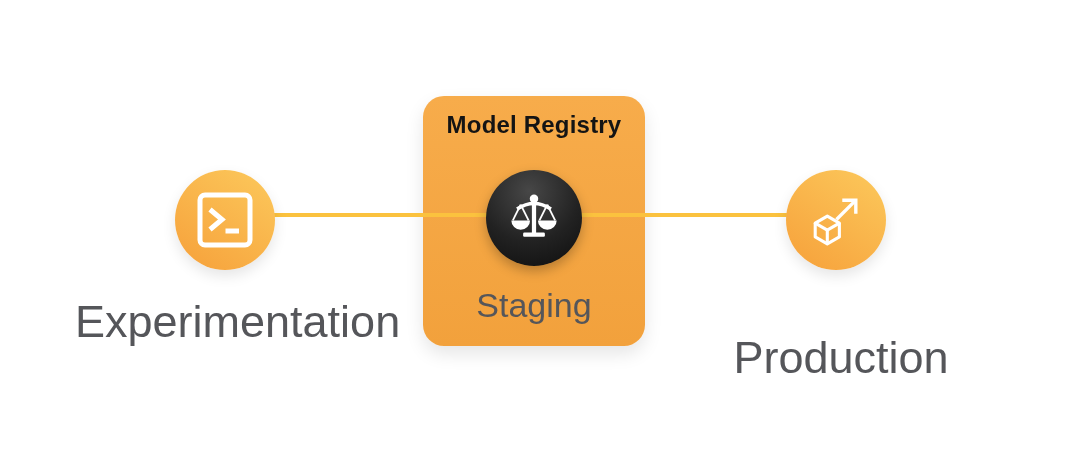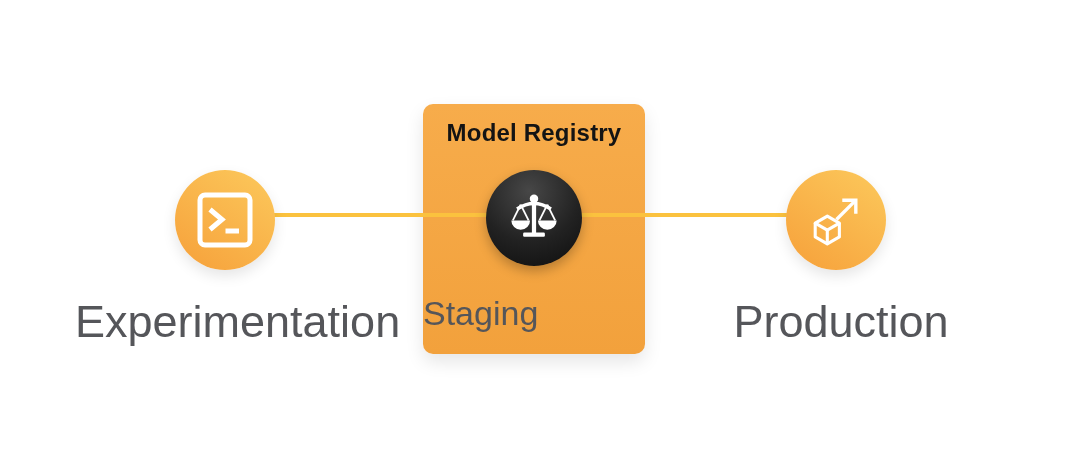--- a/index.html
+++ b/index.html
@@ -38,44 +38,44 @@
     justify-content: center;
     z-index: 2;
   }
   .node-circle.left  { left: 175px; top: 170px; }
   .node-circle.right { left: 786px; top: 170px; }
 
   
   .registry-card {
     position: absolute;
     left: 423px;
-    top: 104px;
+    top: 96px;
     width: 222px;
     height: 250px;
-    border-radius: 10px;
+    border-radius: 21px;
     background: linear-gradient(180deg, #f7ac4b 0%, #f2a13c 100%);
     box-shadow: 0 8px 18px rgba(0,0,0,0.10);
   }
   .registry-title {
     position: absolute;
     top: 15px;
     left: 0;
     width: 100%;
     text-align: center;
     font-size: 24px;
     font-weight: 600;
     color: #141414;
     letter-spacing: 0.2px;
   }
   .staging-label {
     position: absolute;
     top: 190px;
     left: 0;
     width: 100%;
-    text-align: left;
+    text-align: center;
     font-size: 34px;
     font-weight: 400;
     color: #55565a;
   }
 
   
   .dark-badge {
     position: absolute;
     left: 486px;
     top: 170px;
@@ -94,21 +94,21 @@
   .stage-label {
     position: absolute;
     top: 296px;
     width: 300px;
     text-align: center;
     font-size: 45px;
     font-weight: 400;
     color: #55565a;
   }
   .stage-label.left  { left: 75px; }
-  .stage-label.right { left: 691px; }
+  .stage-label.right { left: 691px; margin-top: 36px; }
 
   svg { display: block; }
 </style>
 </head>
 <body>
 
 <div class="canvas">
 
   <div class="connector"></div>
 

